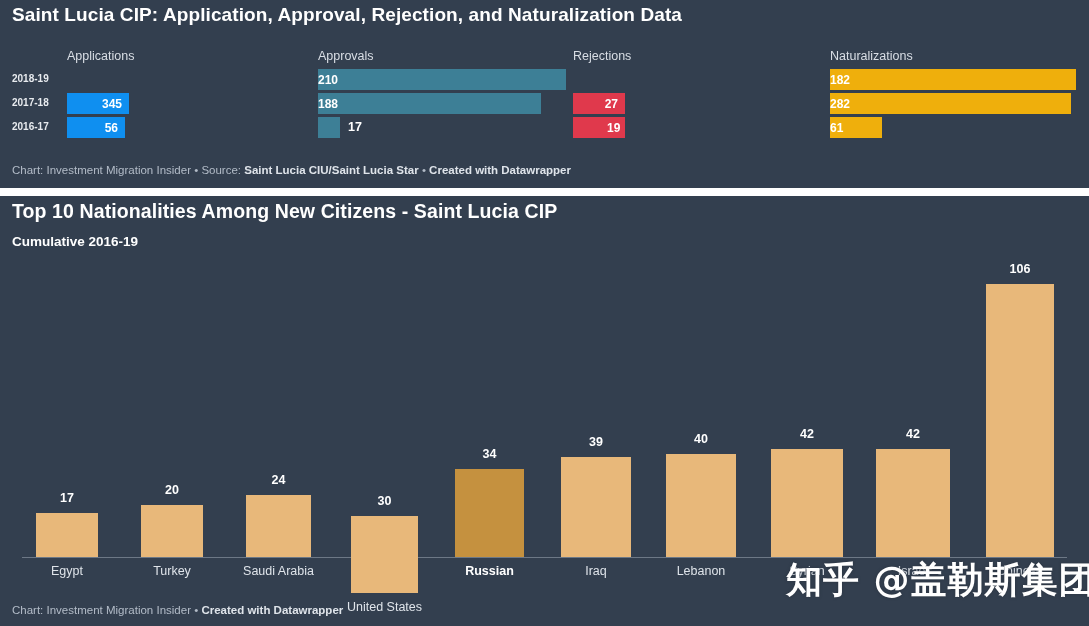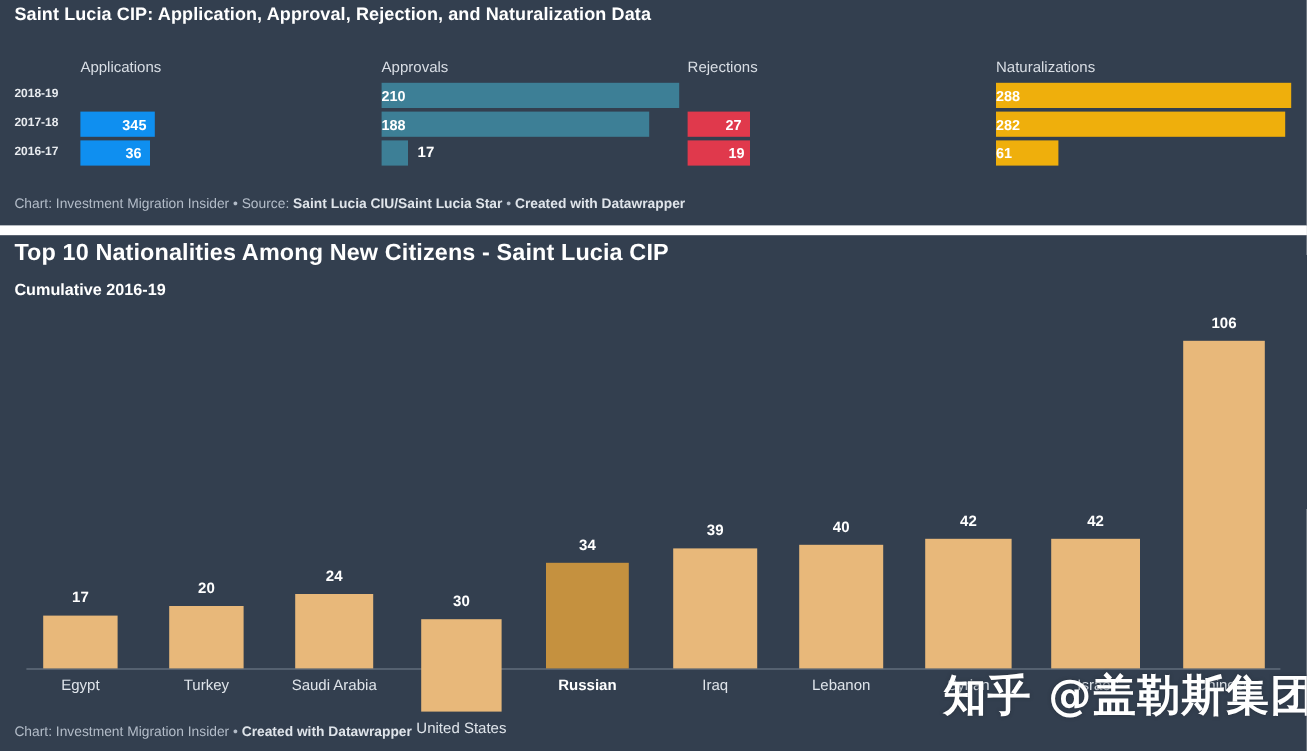--- a/index.html
+++ b/index.html
@@ -16,21 +16,21 @@
   .panel{position:absolute;left:0;width:1089px;background:#333f4f;box-sizing:border-box;}
   .panel-top{top:0;height:188px;}
   .panel-gap{position:absolute;left:0;top:188px;width:1089px;height:8px;background:#ffffff;}
   .panel-bottom{top:196px;height:430px;}
 
   
   .chart-title{
     position:absolute;color:#ffffff;font-weight:bold;letter-spacing:.1px;
     white-space:nowrap;
   }
-  .t1{left:12px;top:4px;font-size:15px;}
+  .t1{left:12px;top:4px;font-size:19px;}
   .t2{left:12px;top:200px;font-size:19.5px;}
   .chart-sub{
     position:absolute;left:12px;top:234px;color:#ffffff;font-size:13.5px;font-weight:bold;
     white-space:nowrap;
   }
 
   
   .credit{
     position:absolute;font-size:11.5px;color:#b3bcc8;white-space:nowrap;
   }
@@ -110,38 +110,38 @@
   <div id="chart1-rowlabels">
       <div class="rowlabel rl0">2018-19</div>
       <div class="rowlabel rl1">2017-18</div>
       <div class="rowlabel rl2">2016-17</div>
     </div>
   <div id="chart1-bars">
       <div class="hbar" style="left: 67px; top: 93px; width: 62px; background: rgb(15, 143, 240);">
         <span class="inlabel right">345</span>
       </div>
       <div class="hbar" style="left: 67px; top: 117px; width: 58px; background: rgb(15, 143, 240);">
-        <span class="inlabel right">36</span>
+        <span class="inlabel right">56</span>
       </div>
       <div class="hbar" style="left: 318px; top: 69px; width: 248px; background: rgb(61, 127, 150);">
         <span class="inlabel">210</span>
       </div>
       <div class="hbar" style="left: 318px; top: 93px; width: 223px; background: rgb(61, 127, 150);">
         <span class="inlabel">188</span>
       </div>
       <div class="hbar" style="left: 318px; top: 117px; width: 22px; background: rgb(61, 127, 150);"></div>
       <div class="outlabel" style="left: 348px; top: 117px;">17</div>
       <div class="hbar" style="left: 573px; top: 93px; width: 52px; background: rgb(224, 57, 76);">
         <span class="inlabel right">27</span>
       </div>
       <div class="hbar" style="left: 573px; top: 117px; width: 52px; background: rgb(224, 57, 76); padding-left: 34px;">
         <span class="inlabel right">19</span>
       </div>
       <div class="hbar" style="left: 830px; top: 69px; width: 246px; background: rgb(239, 175, 12);">
-        <span class="inlabel">288</span>
+        <span class="inlabel">182</span>
       </div>
       <div class="hbar" style="left: 830px; top: 93px; width: 241px; background: rgb(239, 175, 12);">
         <span class="inlabel">282</span>
       </div>
       <div class="hbar" style="left: 830px; top: 117px; width: 52px; background: rgb(239, 175, 12);">
         <span class="inlabel">61</span>
       </div>
     </div>
 
   <div class="credit c1">

